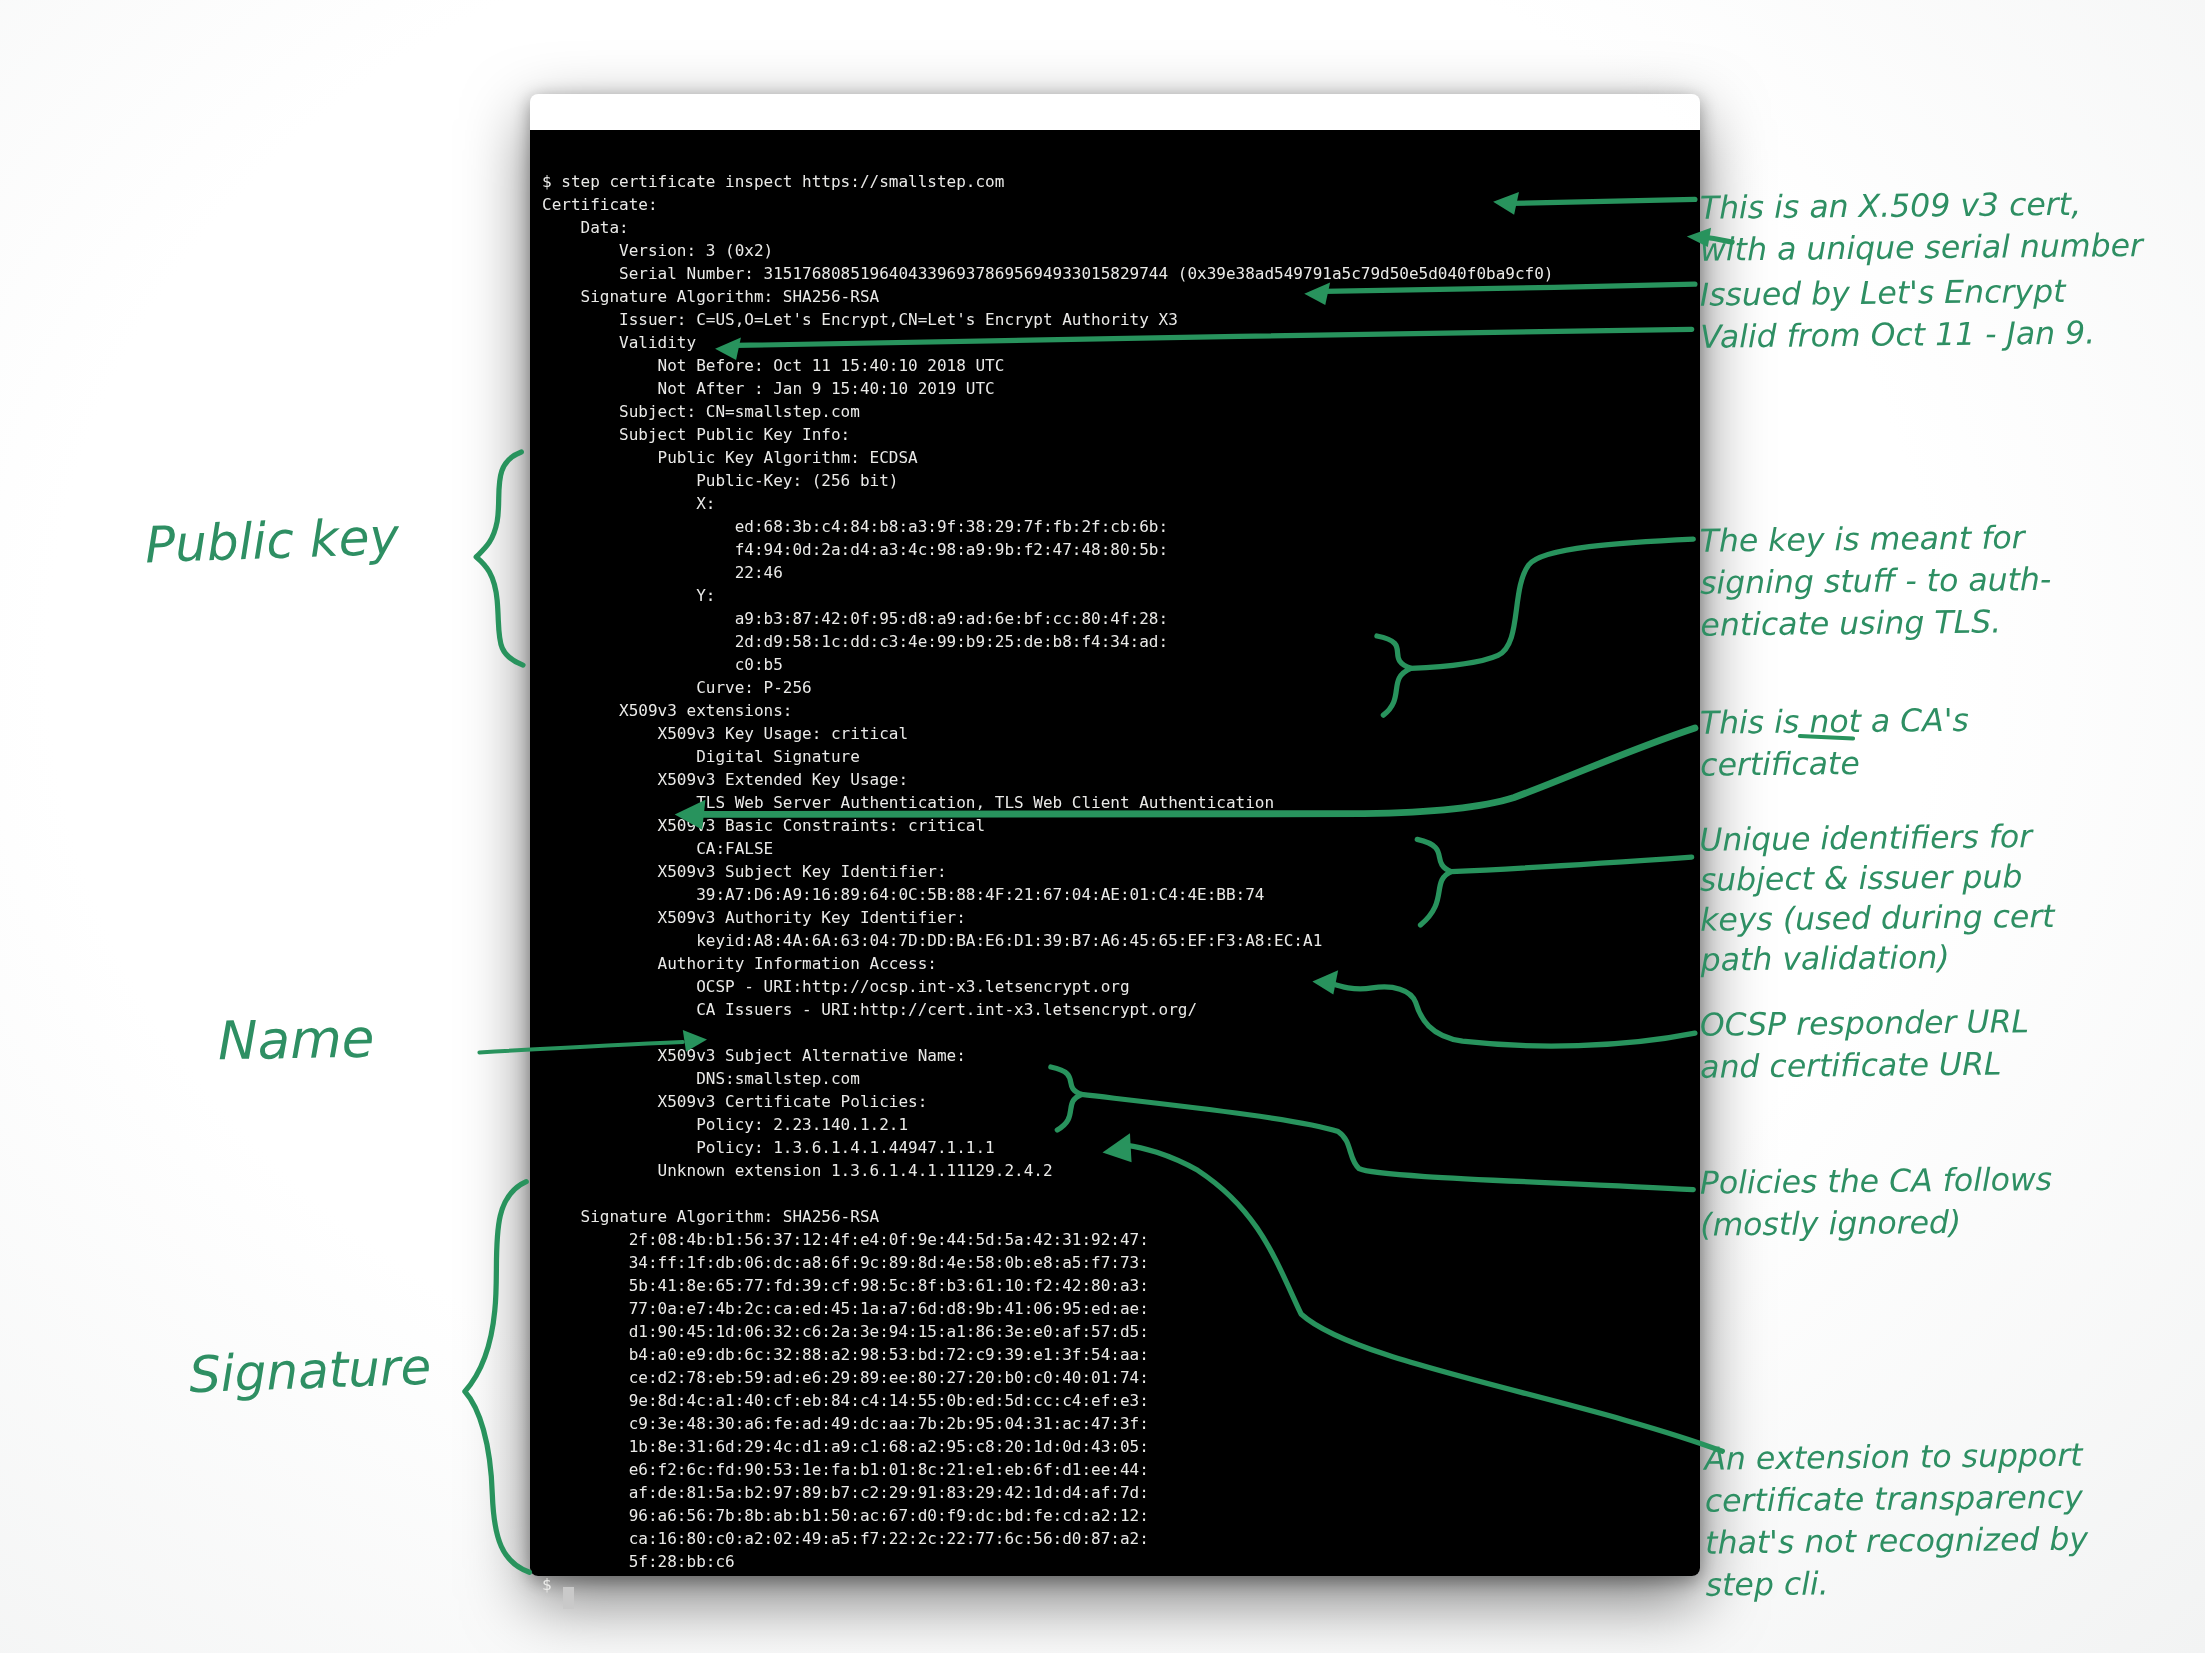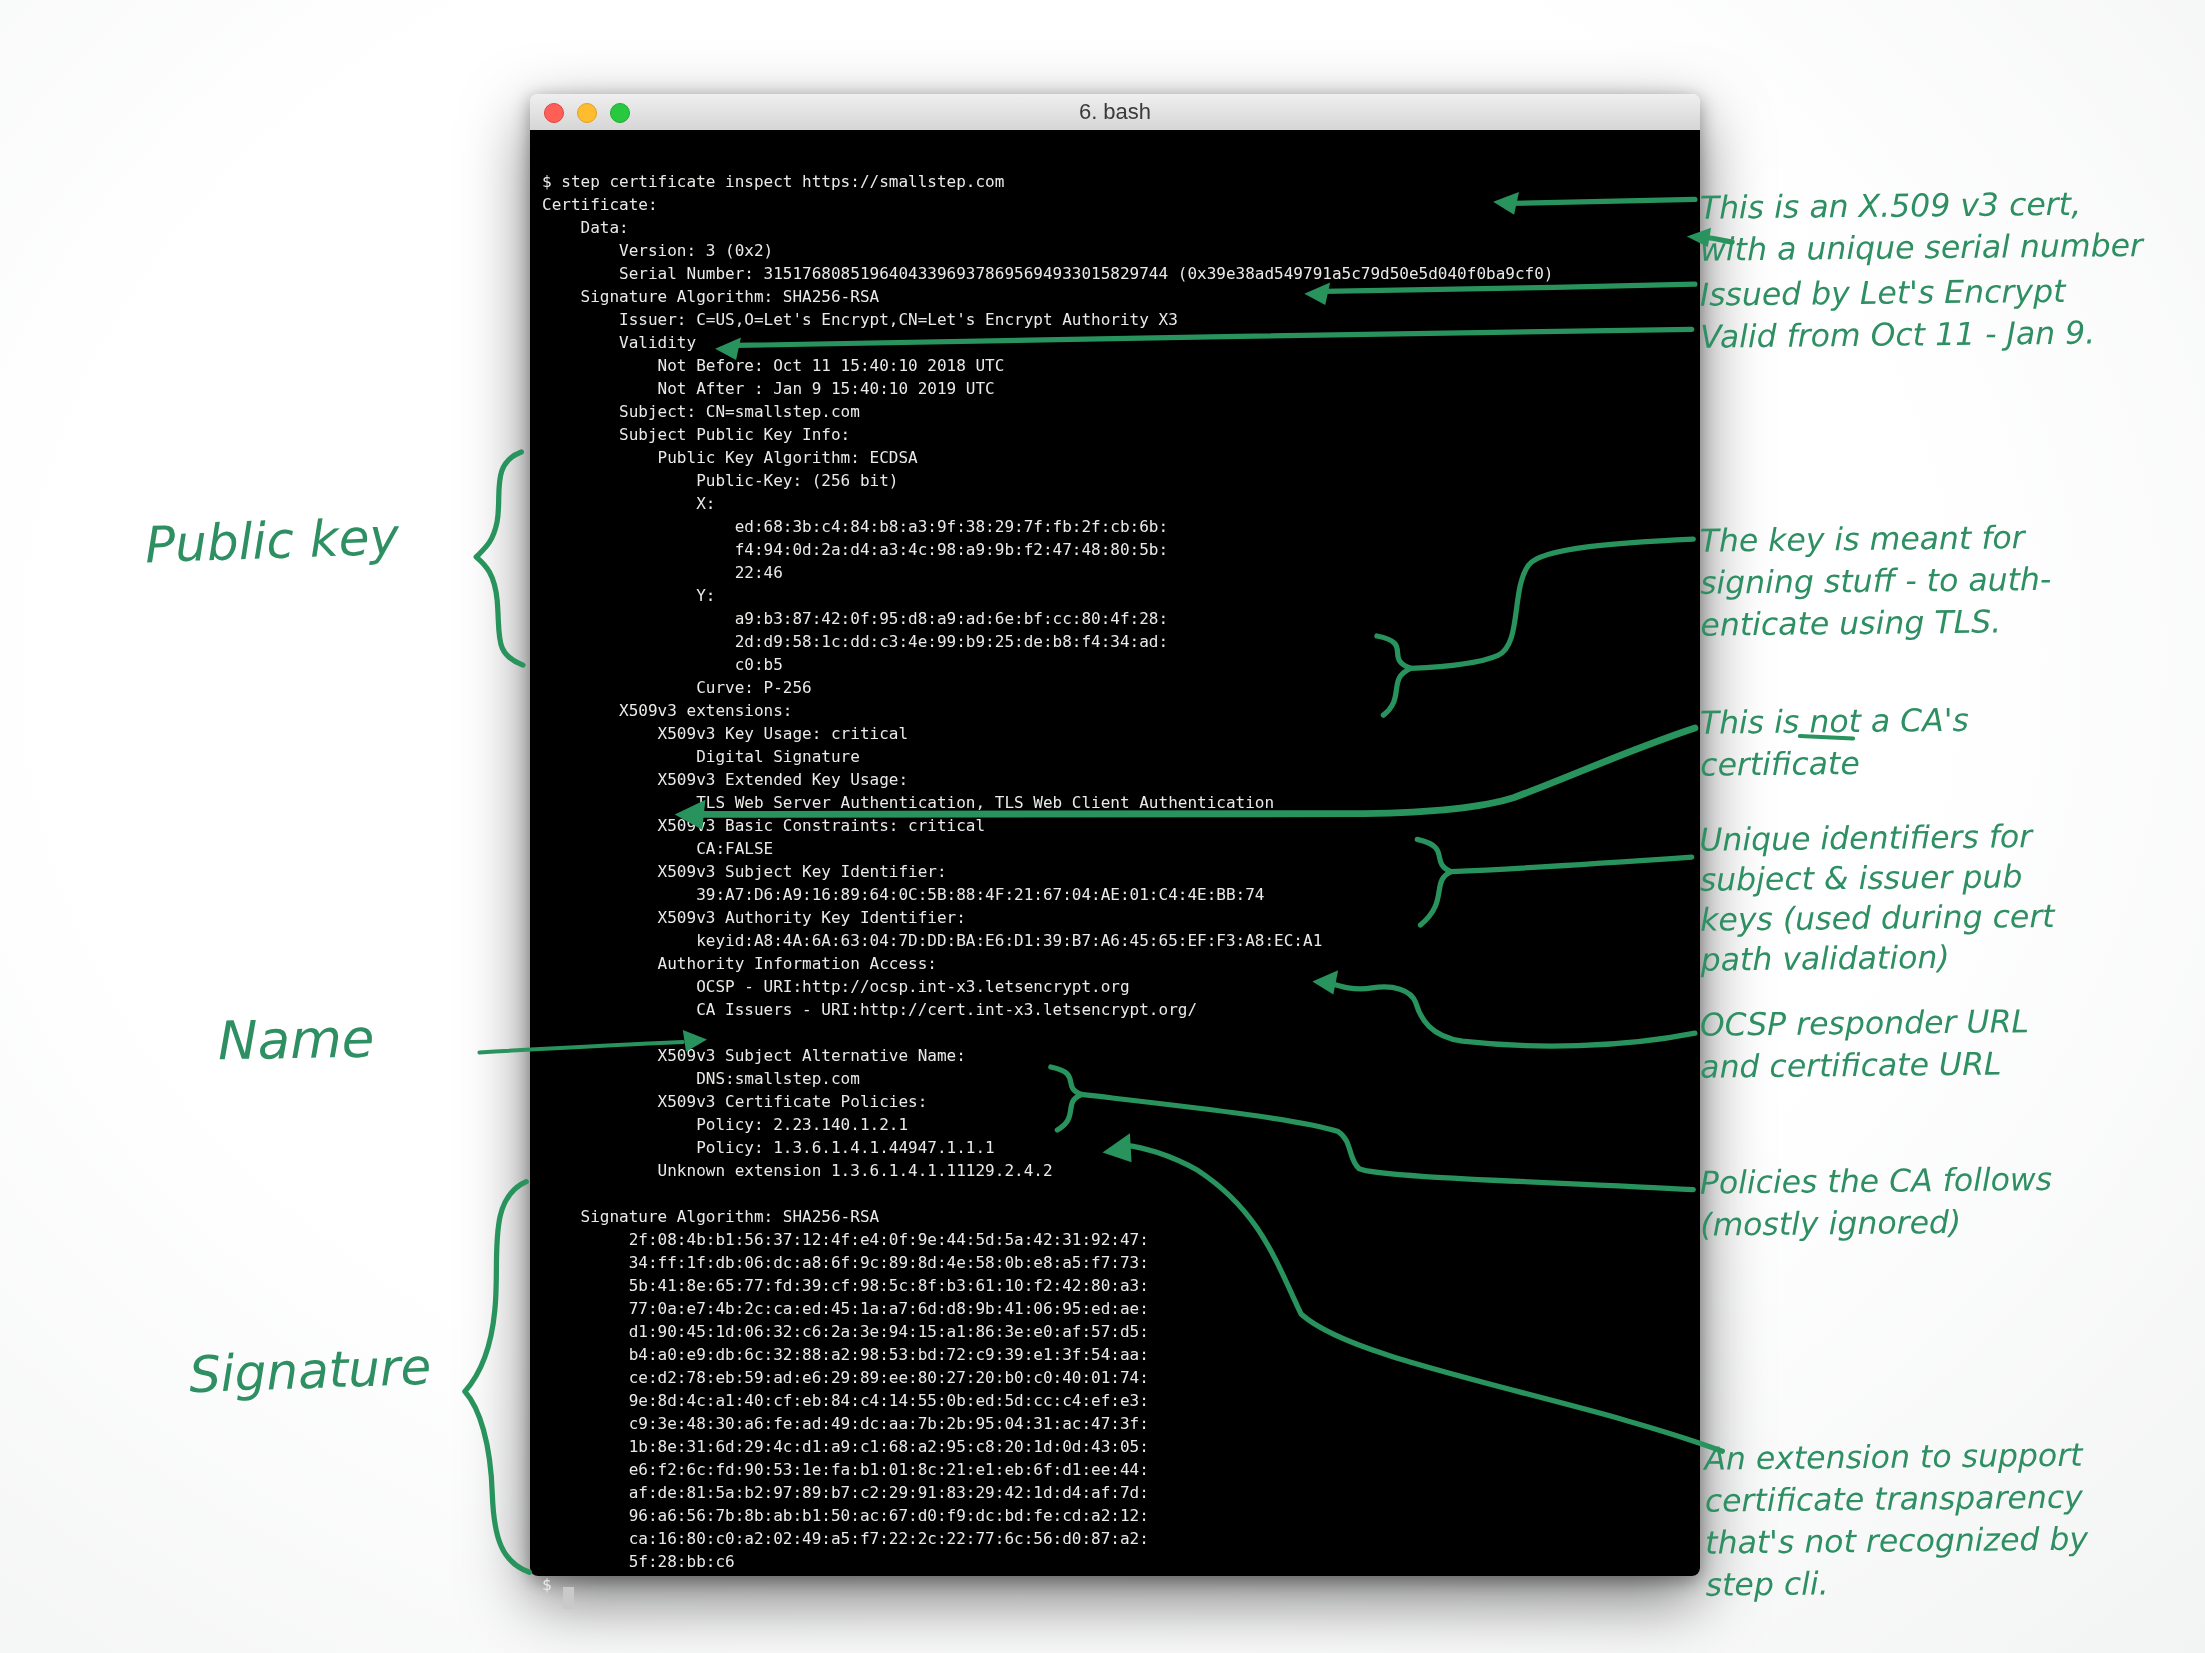--- a/index.html
+++ b/index.html
@@ -56,28 +56,20 @@
   .overlay{position:absolute;left:0;top:0;pointer-events:none;}
   .overlay path{stroke:#28935d;stroke-width:6.5;fill:none;stroke-linecap:round;stroke-linejoin:round;}
   .overlay path.head{fill:#28935d;stroke:none;}
   .overlay path.thick{stroke-width:8.5;}
   .overlay path.thin{stroke-width:5;}
 </style>
 </head>
 <body>
 
 <div class="window">
-  <div class="titlebar">
-    <div class="lights">
-      <div class="light red"></div>
-      <div class="light yellow"></div>
-      <div class="light green"></div>
-    </div>
-    <div class="title">6. bash</div>
-  </div>
   <div class="screen">
     <pre class="term">$ step certificate inspect https://smallstep.com
 Certificate:
     Data:
         Version: 3 (0x2)
         Serial Number: 315176808519640433969378695694933015829744 (0x39e38ad549791a5c79d50e5d040f0ba9cf0)
     Signature Algorithm: SHA256-RSA
         Issuer: C=US,O=Let's Encrypt,CN=Let's Encrypt Authority X3
         Validity
             Not Before: Oct 11 15:40:10 2018 UTC

